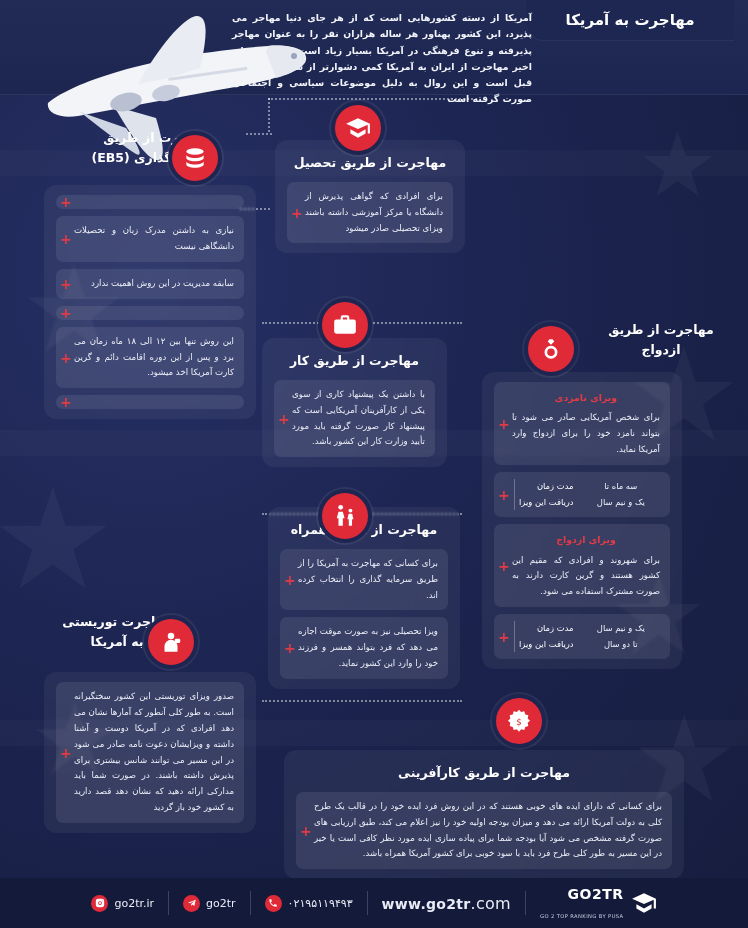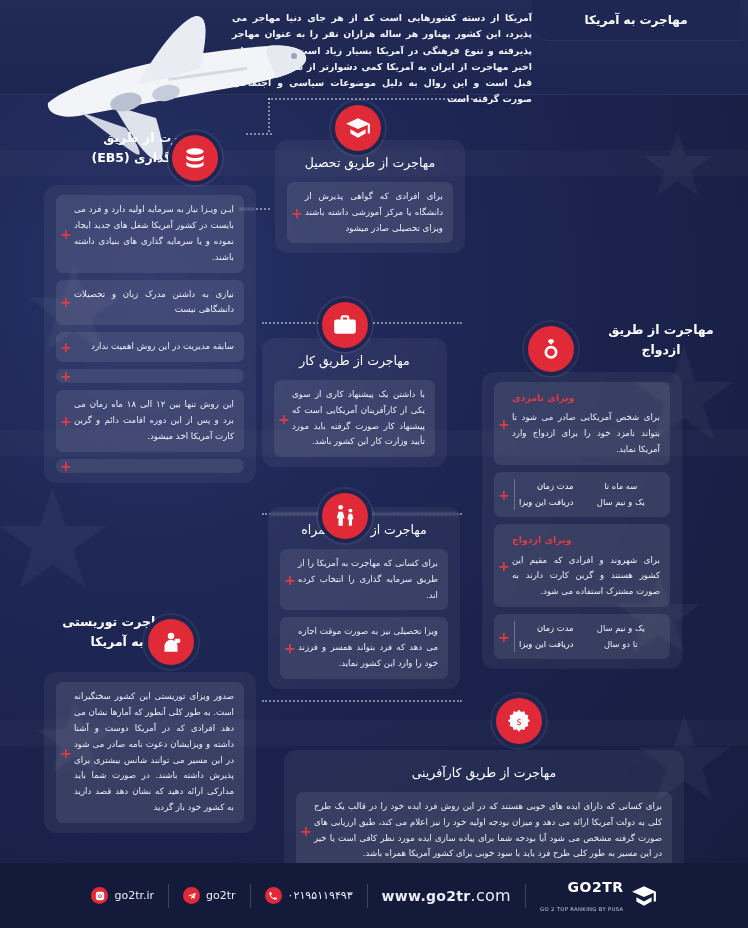--- a/index.html
+++ b/index.html
@@ -28,26 +28,26 @@
   .bg .stripe {
     position:absolute;
     background: rgba(255,255,255,0.022);
   }
   .header {
     position:absolute; top:0; left:0; right:0; height:95px;
     background: linear-gradient(180deg,#222b55 0%, #1d2650 100%);
     border-bottom: 1px solid rgba(255,255,255,0.05);
   }
   .title-tab {
-    position:absolute; top:0; right:8px;
+    position:absolute; top:0; right:14px;
     width: 208px; height: 40px;
     background: #1e2752;
     border-bottom-left-radius: 18px;
     display:flex; align-items:center; justify-content:center;
-    font-size: 12px; font-weight:bold; letter-spacing:.2px;
+    font-size: 15px; font-weight:bold; letter-spacing:.2px;
     color:#fff;
     box-shadow: 0 1px 0 rgba(255,255,255,0.05);
   }
   .intro {
     position:absolute; top:10px; right:216px; width: 300px;
     font-size: 9.3px; line-height: 1.75; text-align: justify;
     color:#f2f4fb;
     font-weight:bold;
   }
   
@@ -55,21 +55,21 @@
 
   
   .card {
     position:absolute;
     background: rgba(255,255,255,0.055);
     border-radius: 12px;
     padding: 10px 12px;
     backdrop-filter: blur(1px);
   }
   .card-title {
-    font-size: 12.5px; font-weight: normal; text-align:center;
+    font-size: 12.5px; font-weight: bold; text-align:center;
     margin: 4px 0 9px 0; color:#fff; line-height:1.5;
   }
   .bullet {
     position: relative;
     background: rgba(255,255,255,0.085);
     border-radius: 7px;
     padding: 7px 10px 7px 18px;
     margin-bottom: 7px;
     font-size: 8.6px;
     line-height: 1.85;
@@ -78,21 +78,21 @@
   }
   .bullet:last-child { margin-bottom: 0; }
   .bullet .plus {
     position:absolute; left: 4px; top: 50%; transform: translateY(-50%);
     color: #e23b45; font-size: 14px; font-weight: bold; line-height: 1;
   }
   .bullet.split { display:flex; align-items:center; gap:8px; padding-left:20px; }
   .bullet.split .lab { color:#fff; font-size:8.4px; white-space:nowrap; border-left:1px solid rgba(255,255,255,0.28); padding-left:4px;}
   .bullet.split .val { flex:1; text-align:center; font-size:8.4px;}
   .sub-head {
-    color:#e23b45; font-weight:bold; font-size:9.4px; margin-bottom:4px; text-align:left;
+    color:#e23b45; font-weight:bold; font-size:9.4px; margin-bottom:4px; text-align:center;
   }
   
   .badge {
     position:absolute;
     width: 54px; height:54px; border-radius:50%;
     background: #e02a38;
     border: 4px solid #1d2550;
     display:flex; align-items:center; justify-content:center;
     box-shadow: 0 0 0 2px rgba(255,255,255,0.07);
     z-index: 5;
@@ -105,21 +105,21 @@
   }
   .dots {
     position:absolute;
     border-top: 2px dotted rgba(255,255,255,0.45);
     height:0;
   }
   .dots.v { border-top:none; border-left:2px dotted rgba(255,255,255,0.45); width:0; }
 
   
   .footer {
-    position:absolute; left:0; right:0; bottom:0; height: 65px;
+    position:absolute; left:0; right:0; bottom:0; height: 50px;
     background:#141b3a;
     display:flex; align-items:center; justify-content:center; gap:14px;
     padding: 0 14px;
   }
   .footer .sep { width:1px; height:24px; background:rgba(255,255,255,0.18); }
   .brand { display:flex; align-items:center; gap:7px; }
   .brand .logo-mark { width:26px; height:26px; }
   .brand .bt { font-size:14px; font-weight:bold; letter-spacing:.5px; }
   .brand .bs { font-size:5.2px; letter-spacing:.4px; color:#c9cfe4; }
   .f-item { display:flex; align-items:center; gap:6px; font-size:11px; color:#e9ecf6; direction:ltr; }
@@ -190,21 +190,21 @@
       <ellipse cx="12" cy="6" rx="8" ry="3"></ellipse>
       <path d="M4 9c0 1.66 3.58 3 8 3s8-1.34 8-3v3c0 1.66-3.58 3-8 3s-8-1.34-8-3V9z"></path>
       <path d="M4 15c0 1.66 3.58 3 8 3s8-1.34 8-3v3c0 1.66-3.58 3-8 3s-8-1.34-8-3v-3z"></path>
     </svg>
 </div>
 <div class="sec-label" style="top:128px; right:512px; width:160px;">
   <div>مهاجرت از طریق</div>
   <div>سرمایه گذاری (EB5)</div>
 </div>
 <div class="card" style="top:185px; left:44px; width:212px;">
-  <div class="bullet"><span class="plus">+</span><span>ایـن ویـزا نیاز به سرمایه اولیه دارد و فرد می بایست در کشور آمریکا شغل های جدید ایجاد نموده و یا سرمایه گذاری های بنیادی داشته باشند.</span></div>
+  <div class="bullet"><span class="plus">+</span></div>
   <div class="bullet"><span class="plus">+</span><span>نیازی به داشتن مدرک زبان و تحصیلات دانشگاهی نیست</span></div>
   <div class="bullet"><span class="plus">+</span><span>سابقه مدیریت در این روش اهمیت ندارد</span></div>
   <div class="bullet"><span class="plus">+</span></div>
   <div class="bullet"><span class="plus">+</span><span>این روش تنها بین ۱۲ الی ۱۸ ماه زمان می برد و پس از این دوره اقامت دائم و گرین کارت آمریکا اخذ میشود.</span></div>
   <div class="bullet"><span class="plus">+</span></div>
 </div>
 
 <div class="badge" style="top:298px; left:318px;">
   <svg viewBox="0 0 24 24">
       <path d="M20 7h-4V5a2 2 0 0 0-2-2h-4a2 2 0 0 0-2 2v2H4a2 2 0 0 0-2 2v9a2 2 0 0 0 2 2h16a2 2 0 0 0 2-2V9a2 2 0 0 0-2-2zm-6 0h-4V5h4v2z"></path>

